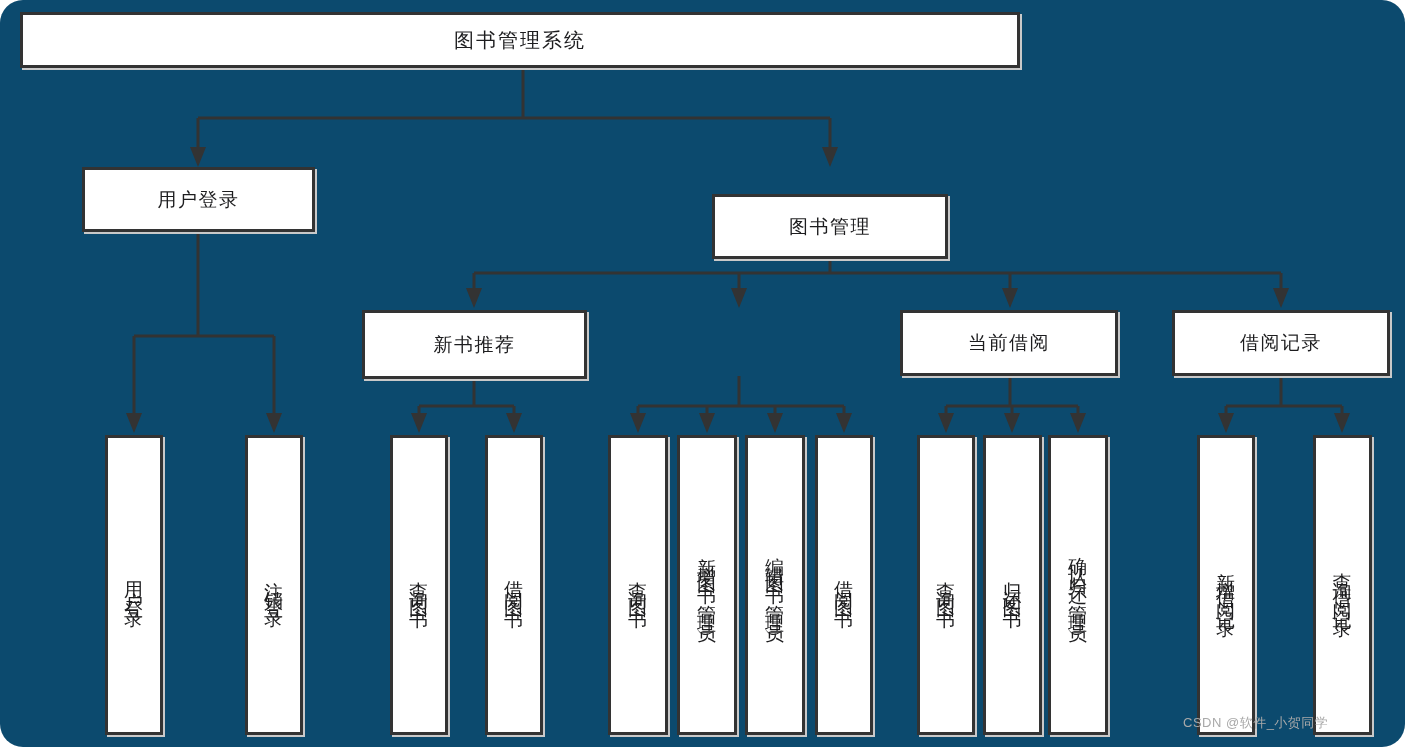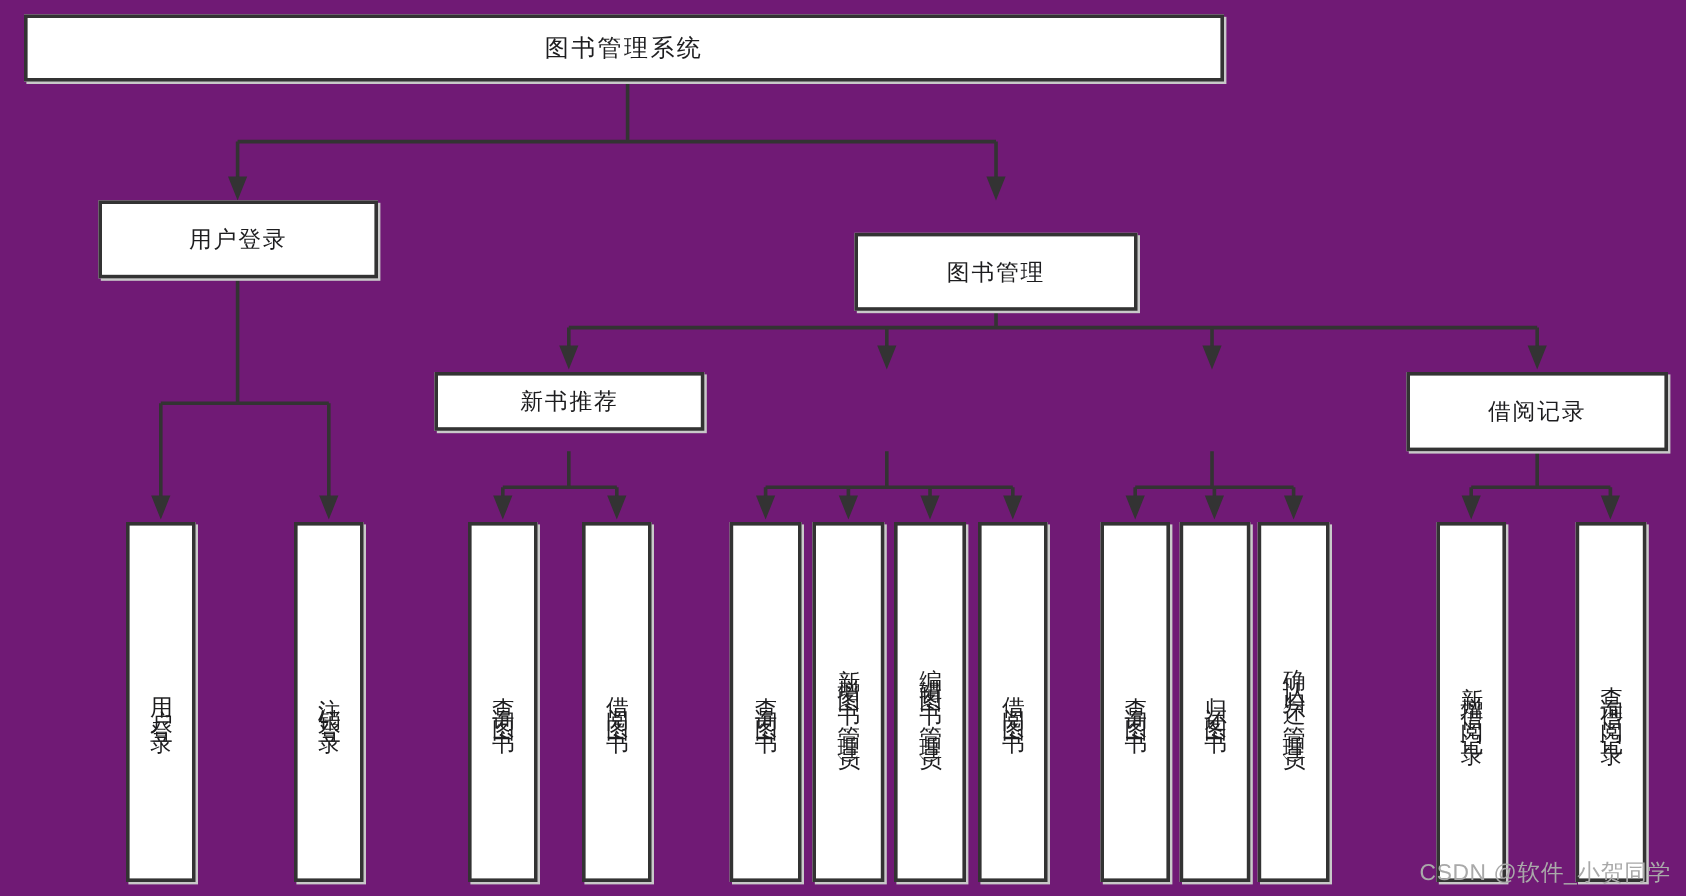--- a/index.html
+++ b/index.html
@@ -1,22 +1,23 @@
 <!DOCTYPE html>
 <html><head>
 <meta charset="utf-8">
 <style>
   html, body { margin: 0; padding: 0; background: #ffffff; }
   .canvas {
     position: relative;
     width: 1405px;
     height: 747px;
-    background: #701a75;
+    background: #0c4a6e;
     font-family: "Liberation Sans", "DejaVu Sans", sans-serif;
     overflow: hidden;
+    border-radius: 23px;
   }
   .connectors {
     position: absolute;
     left: 0; top: 0;
     width: 1405px; height: 747px;
   }
   .node {
     position: absolute;
     box-sizing: border-box;
     background: #ffffff;
@@ -33,21 +34,21 @@
     writing-mode: vertical-lr;
     text-orientation: mixed;
     font-size: 19px;
     line-height: 1;
     letter-spacing: 0.5em;
   }
   .watermark {
     position: absolute;
     left: 1183px;
     top: 714px;
-    font-size: 19px;
+    font-size: 13px;
     color: #a9a9a9;
     white-space: nowrap;
     z-index: 5;
     letter-spacing: 0.5px;
   }
 </style>
 </head>
 <body>
 
 <div class="canvas">
@@ -76,22 +77,25 @@
     <span>图书管理系统</span>
   </div>
 
   <div class="node h-node" style="left:82px;top:167px;width:233px;height:65px;">
     <span>用户登录</span>
   </div>
   <div class="node h-node" style="left:712px;top:167px;width:236px;height:65px;margin-top:27px;">
     <span>图书管理</span>
   </div>
 
-  <div class="node h-node" style="left:362px;top:310px;width:225px;height:49px;">
+  <div class="node h-node" style="left:362px;top:310px;width:225px;height:69px;">
     <span>新书推荐</span>
+  </div>
+  <div class="node h-node" style="left:900px;top:310px;width:218px;height:66px;">
+    <span>当前借阅</span>
   </div>
   <div class="node h-node" style="left:1172px;top:310px;width:218px;height:66px;">
     <span>借阅记录</span>
   </div>
 
   <div class="node v-node" style="left:105px;top:435px;width:58px;height:300px;">
     <span>用户登录</span>
   </div>
   <div class="node v-node" style="left:245px;top:435px;width:58px;height:300px;">
     <span>注销登录</span>

